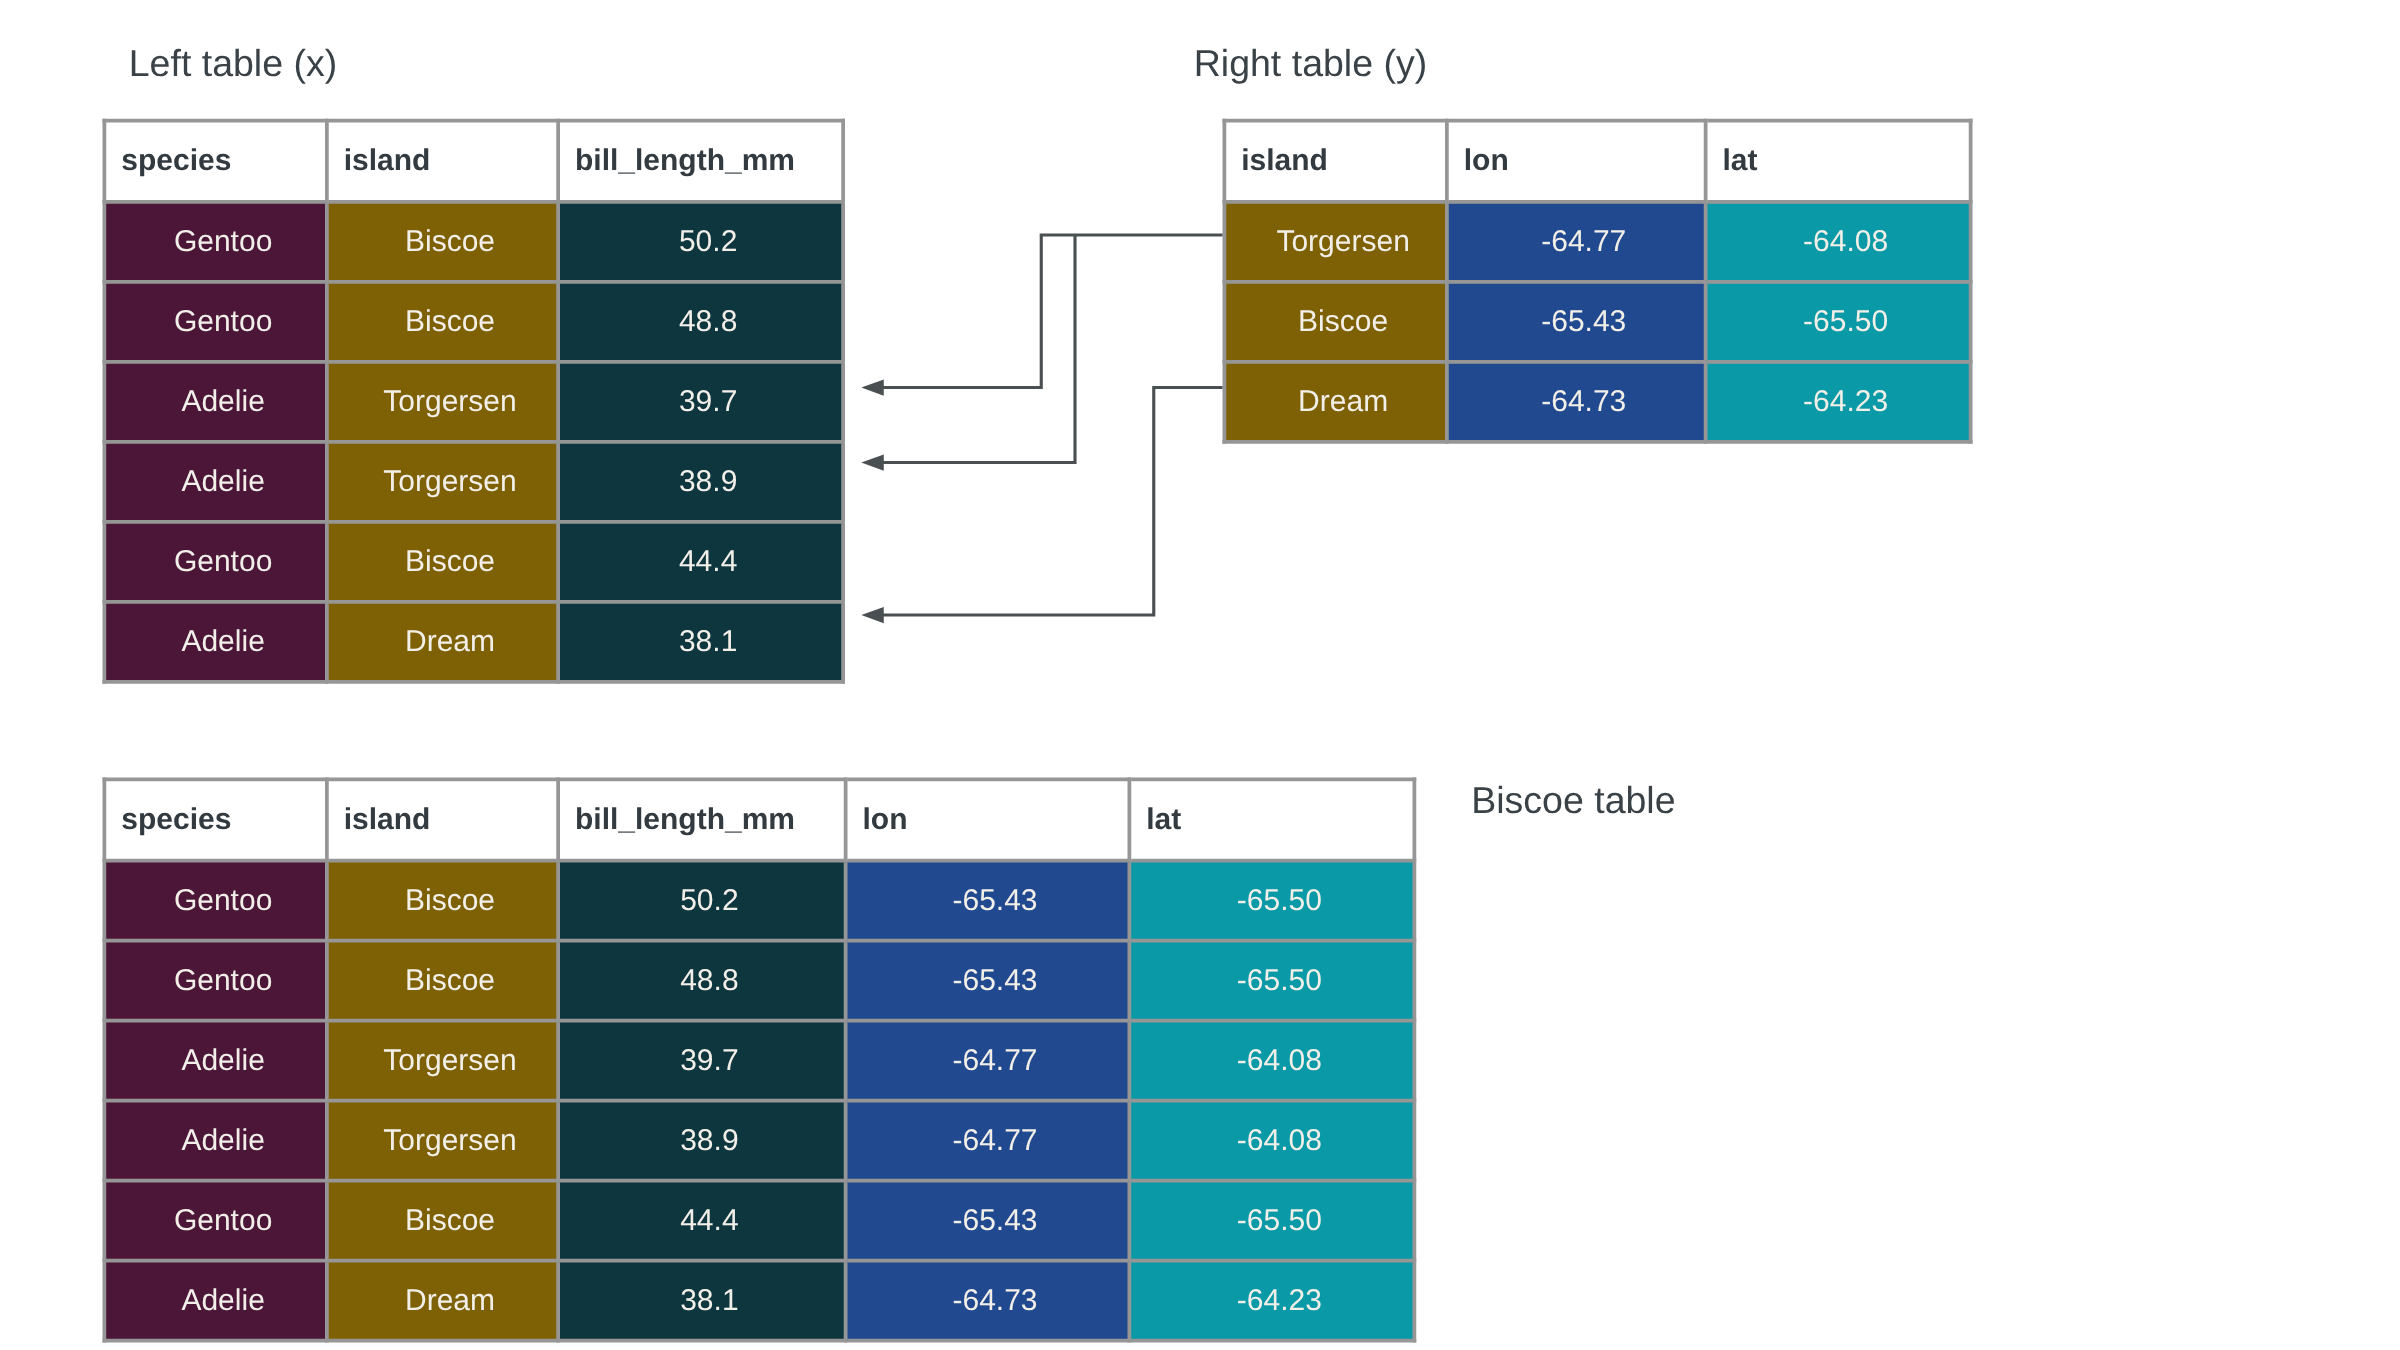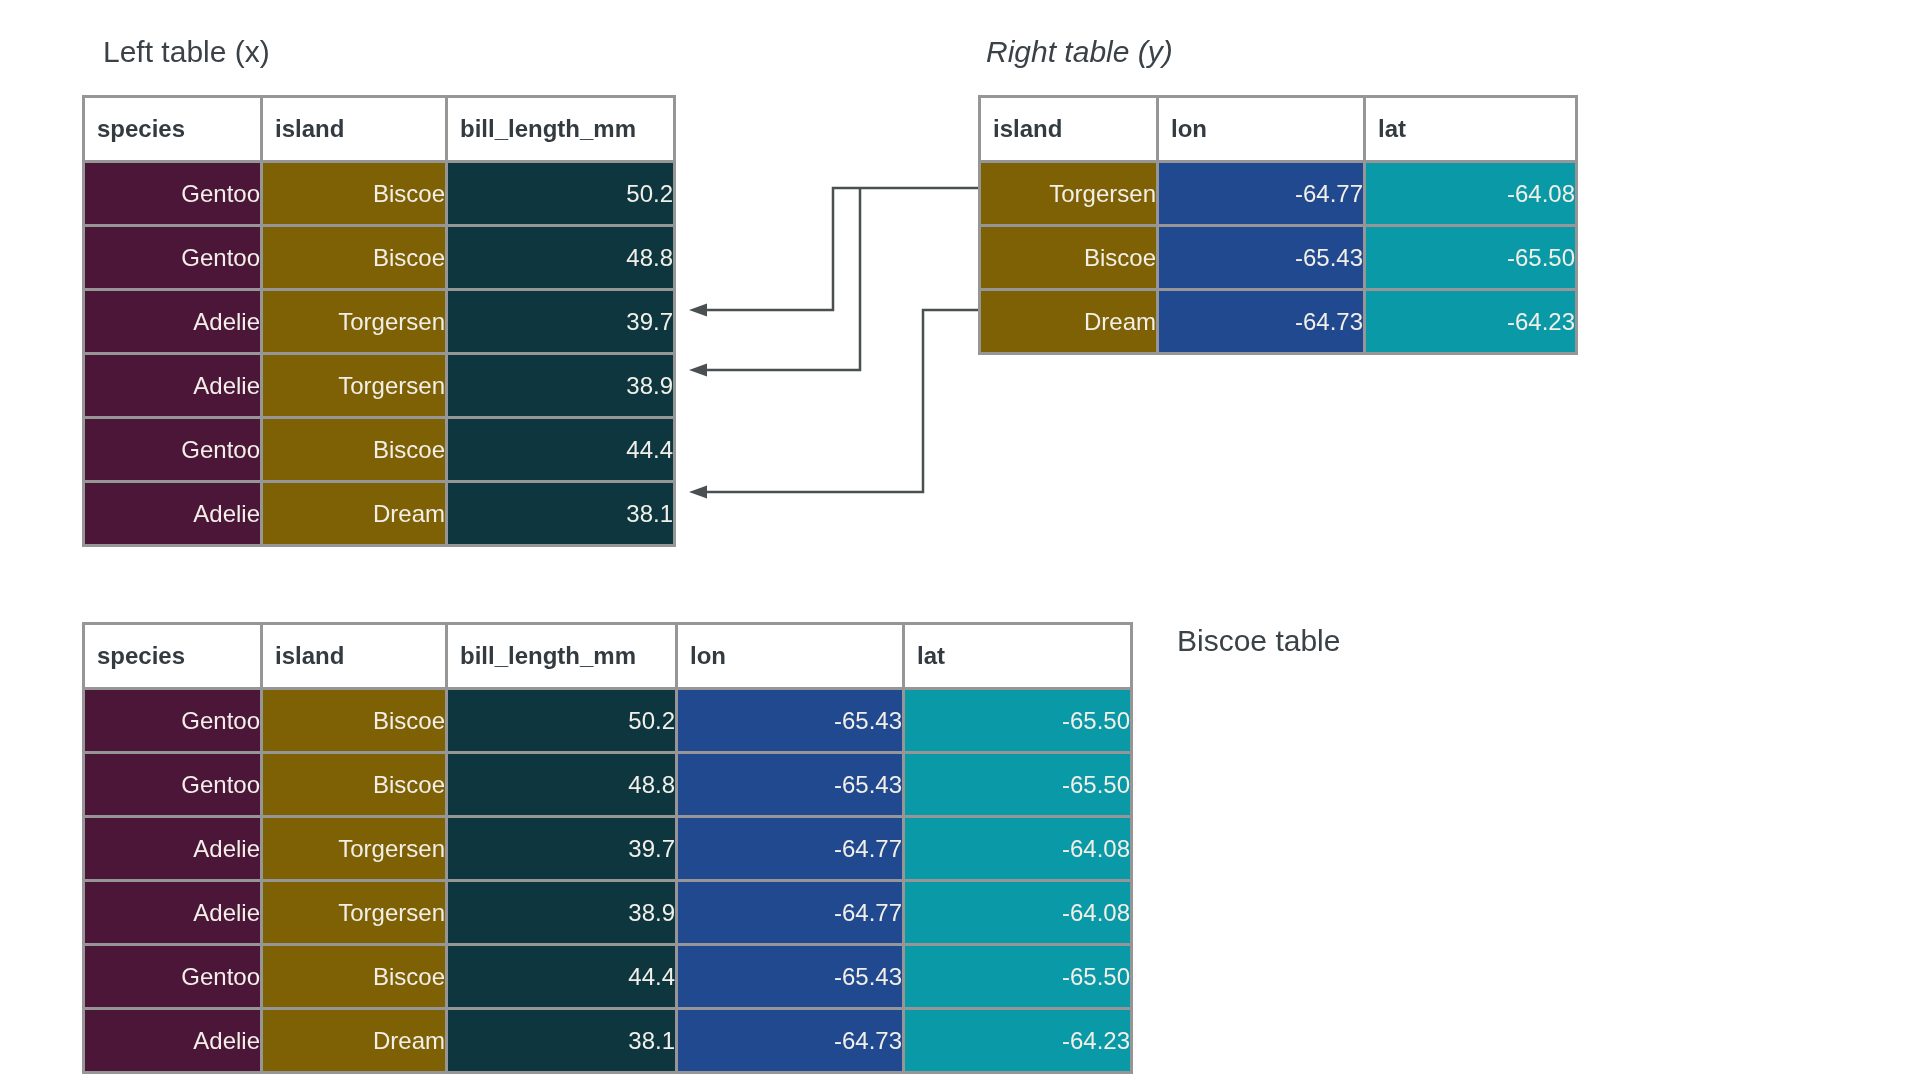--- a/index.html
+++ b/index.html
@@ -12,21 +12,21 @@
   .canvas{position:relative;width:1878px;height:1080px;}
 
   .tbl-title{
     position:absolute;
     font-size:30px;
     line-height:36px;
     color:var(--c-title_text,#3a4247);
     white-space:nowrap;
   }
   #t-left{left:103px;top:34px;}
-  #t-right{left:986px;top:34px;font-style:italic;}
+  #t-right{left:955px;top:34px;}
   #t-output{left:1177px;top:623px;}
 
   table.tbl{
     position:absolute;
     border-collapse:collapse;
     table-layout:fixed;
     font-size:24px;
   }
   #tbl-left{left:82px;top:95px;}
   #tbl-right{left:978px;top:95px;}
@@ -38,21 +38,21 @@
     color:var(--c-header_text,#333b41);
     font-weight:bold;
     text-align:left;
     vertical-align:middle;
     padding:0 0 0 12px;
     border:3px solid var(--c-grid,#969696);
   }
   table.tbl td{
     height:61px;
     color:var(--c-cell_text,#f2efe9);
-    text-align:right;
+    text-align:center;
     vertical-align:middle;
     padding:0 0 0 12px;
     border:3px solid var(--c-grid,#969696);
     white-space:nowrap;
   }
 
   svg.arrows{position:absolute;left:0;top:0;pointer-events:none;}
   svg.arrows .aline{
     fill:none;
     stroke:var(--c-arrow,#4a4f52);

